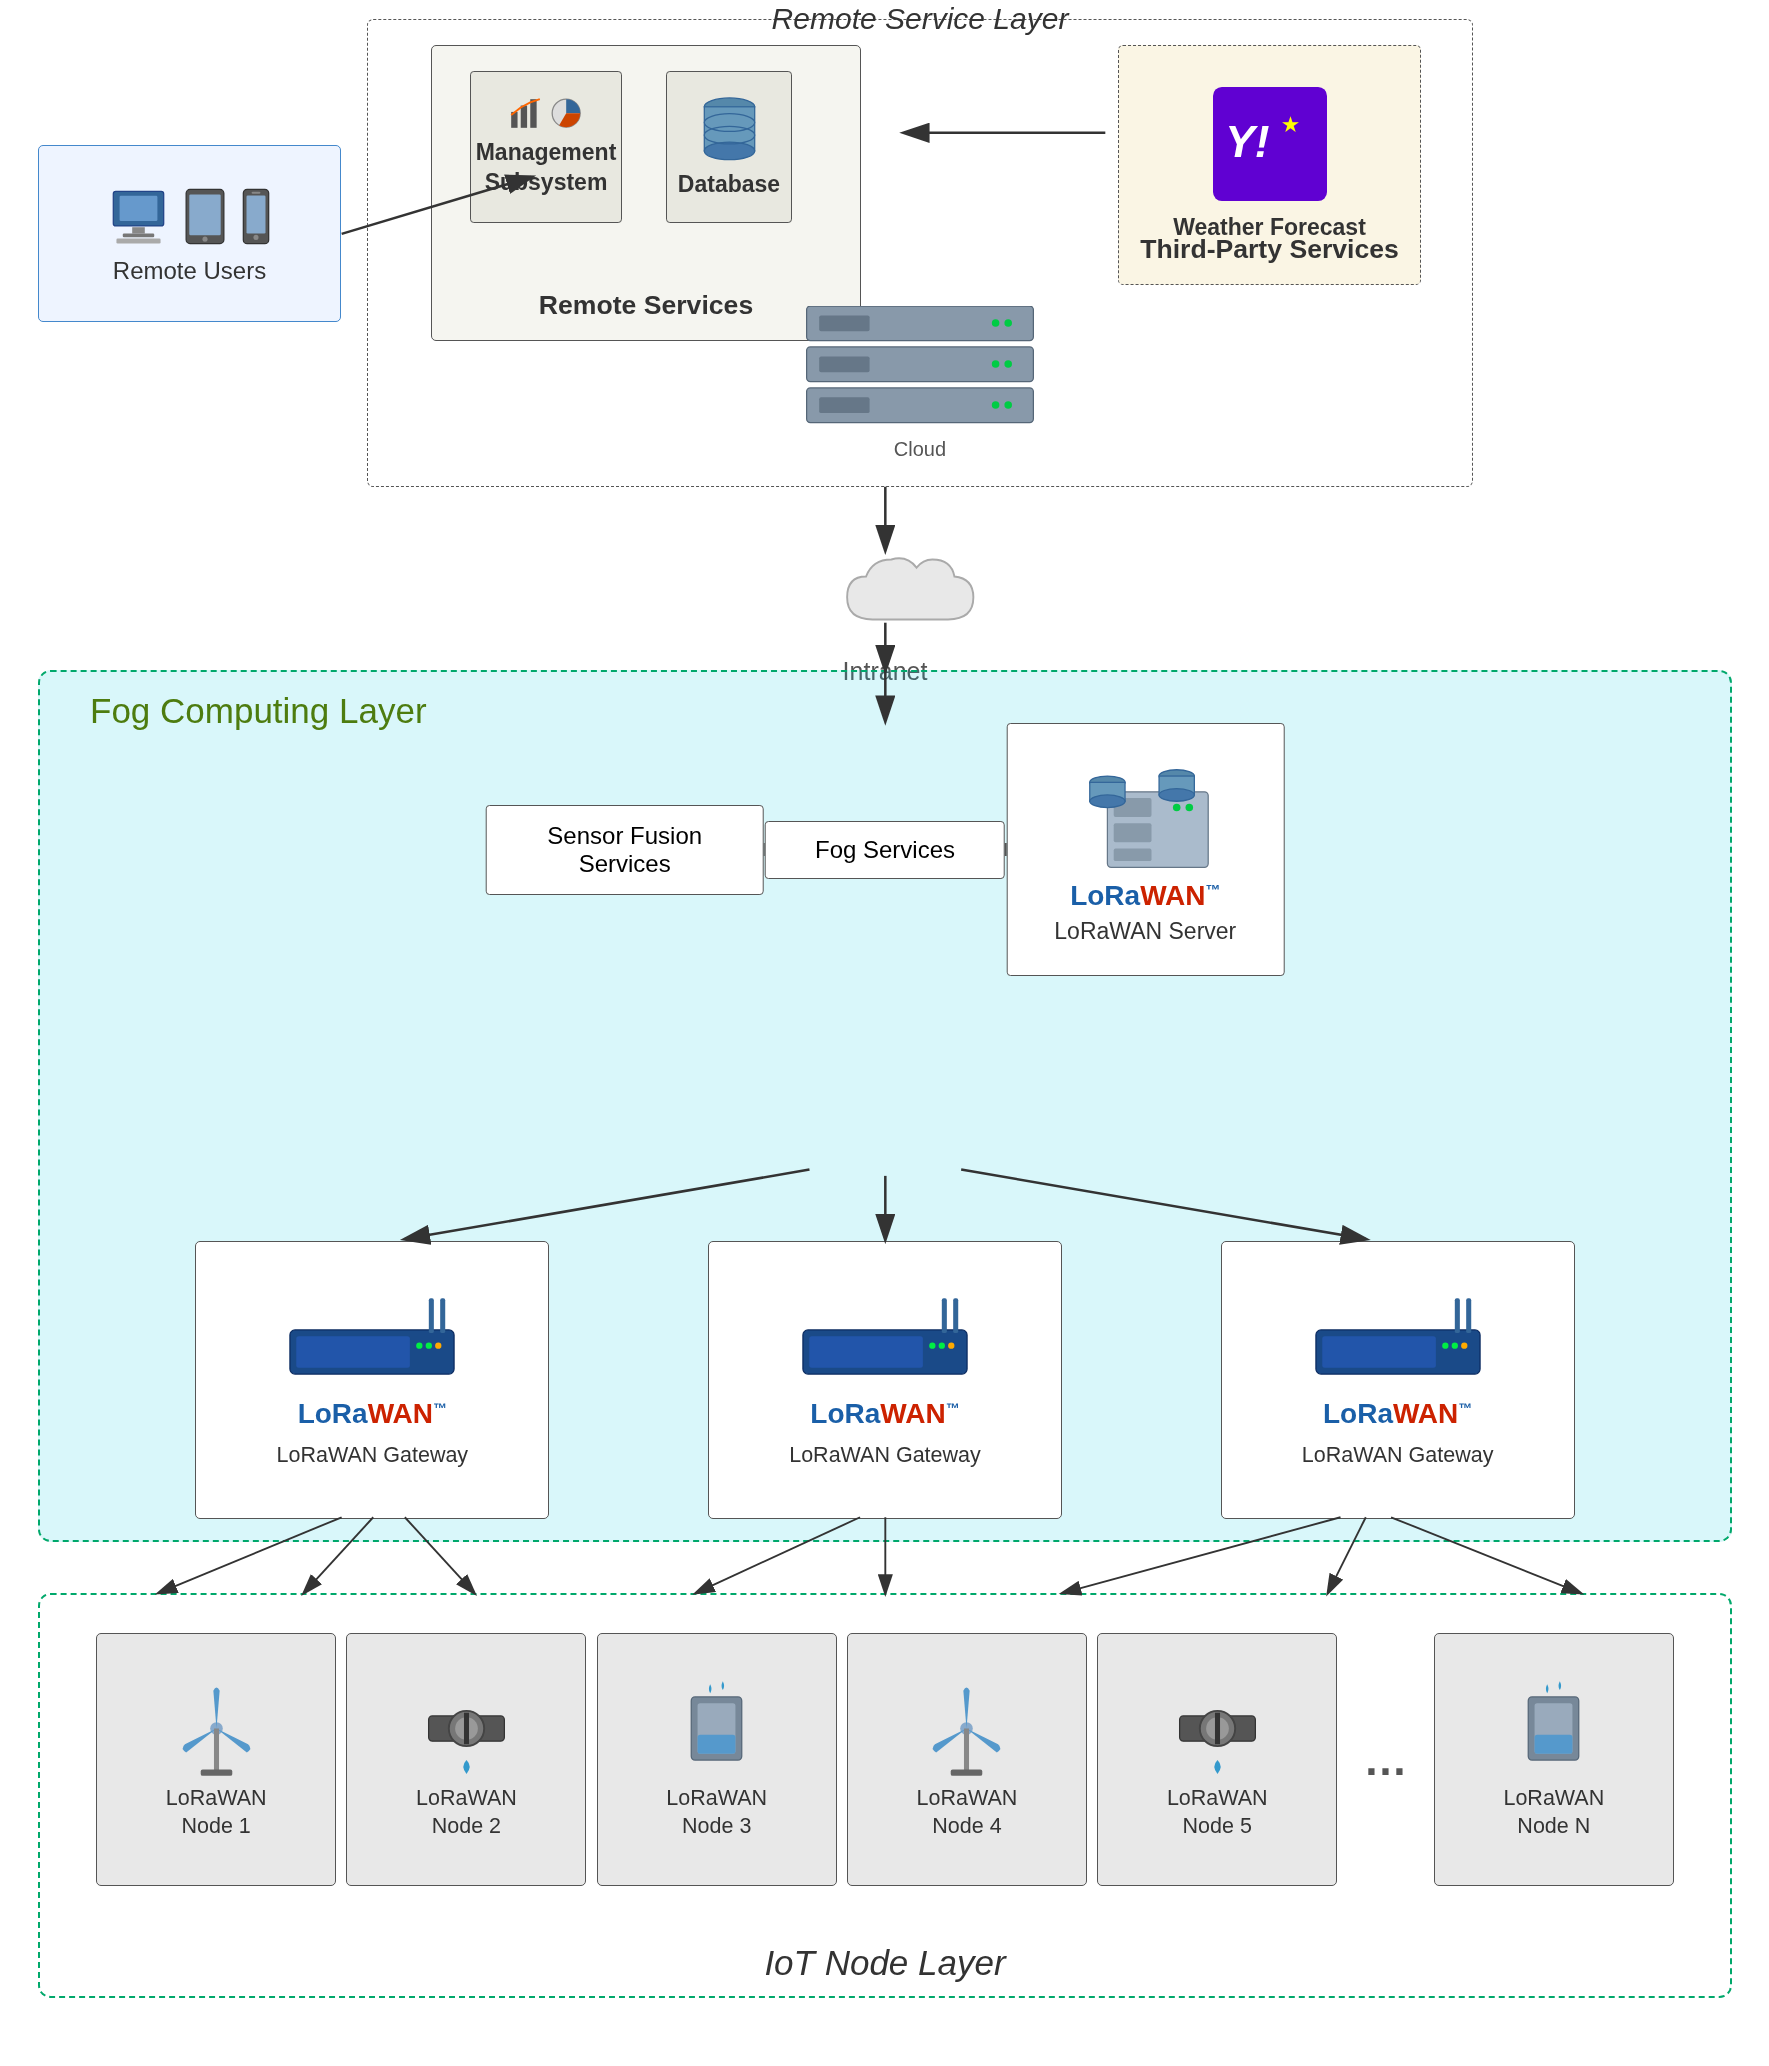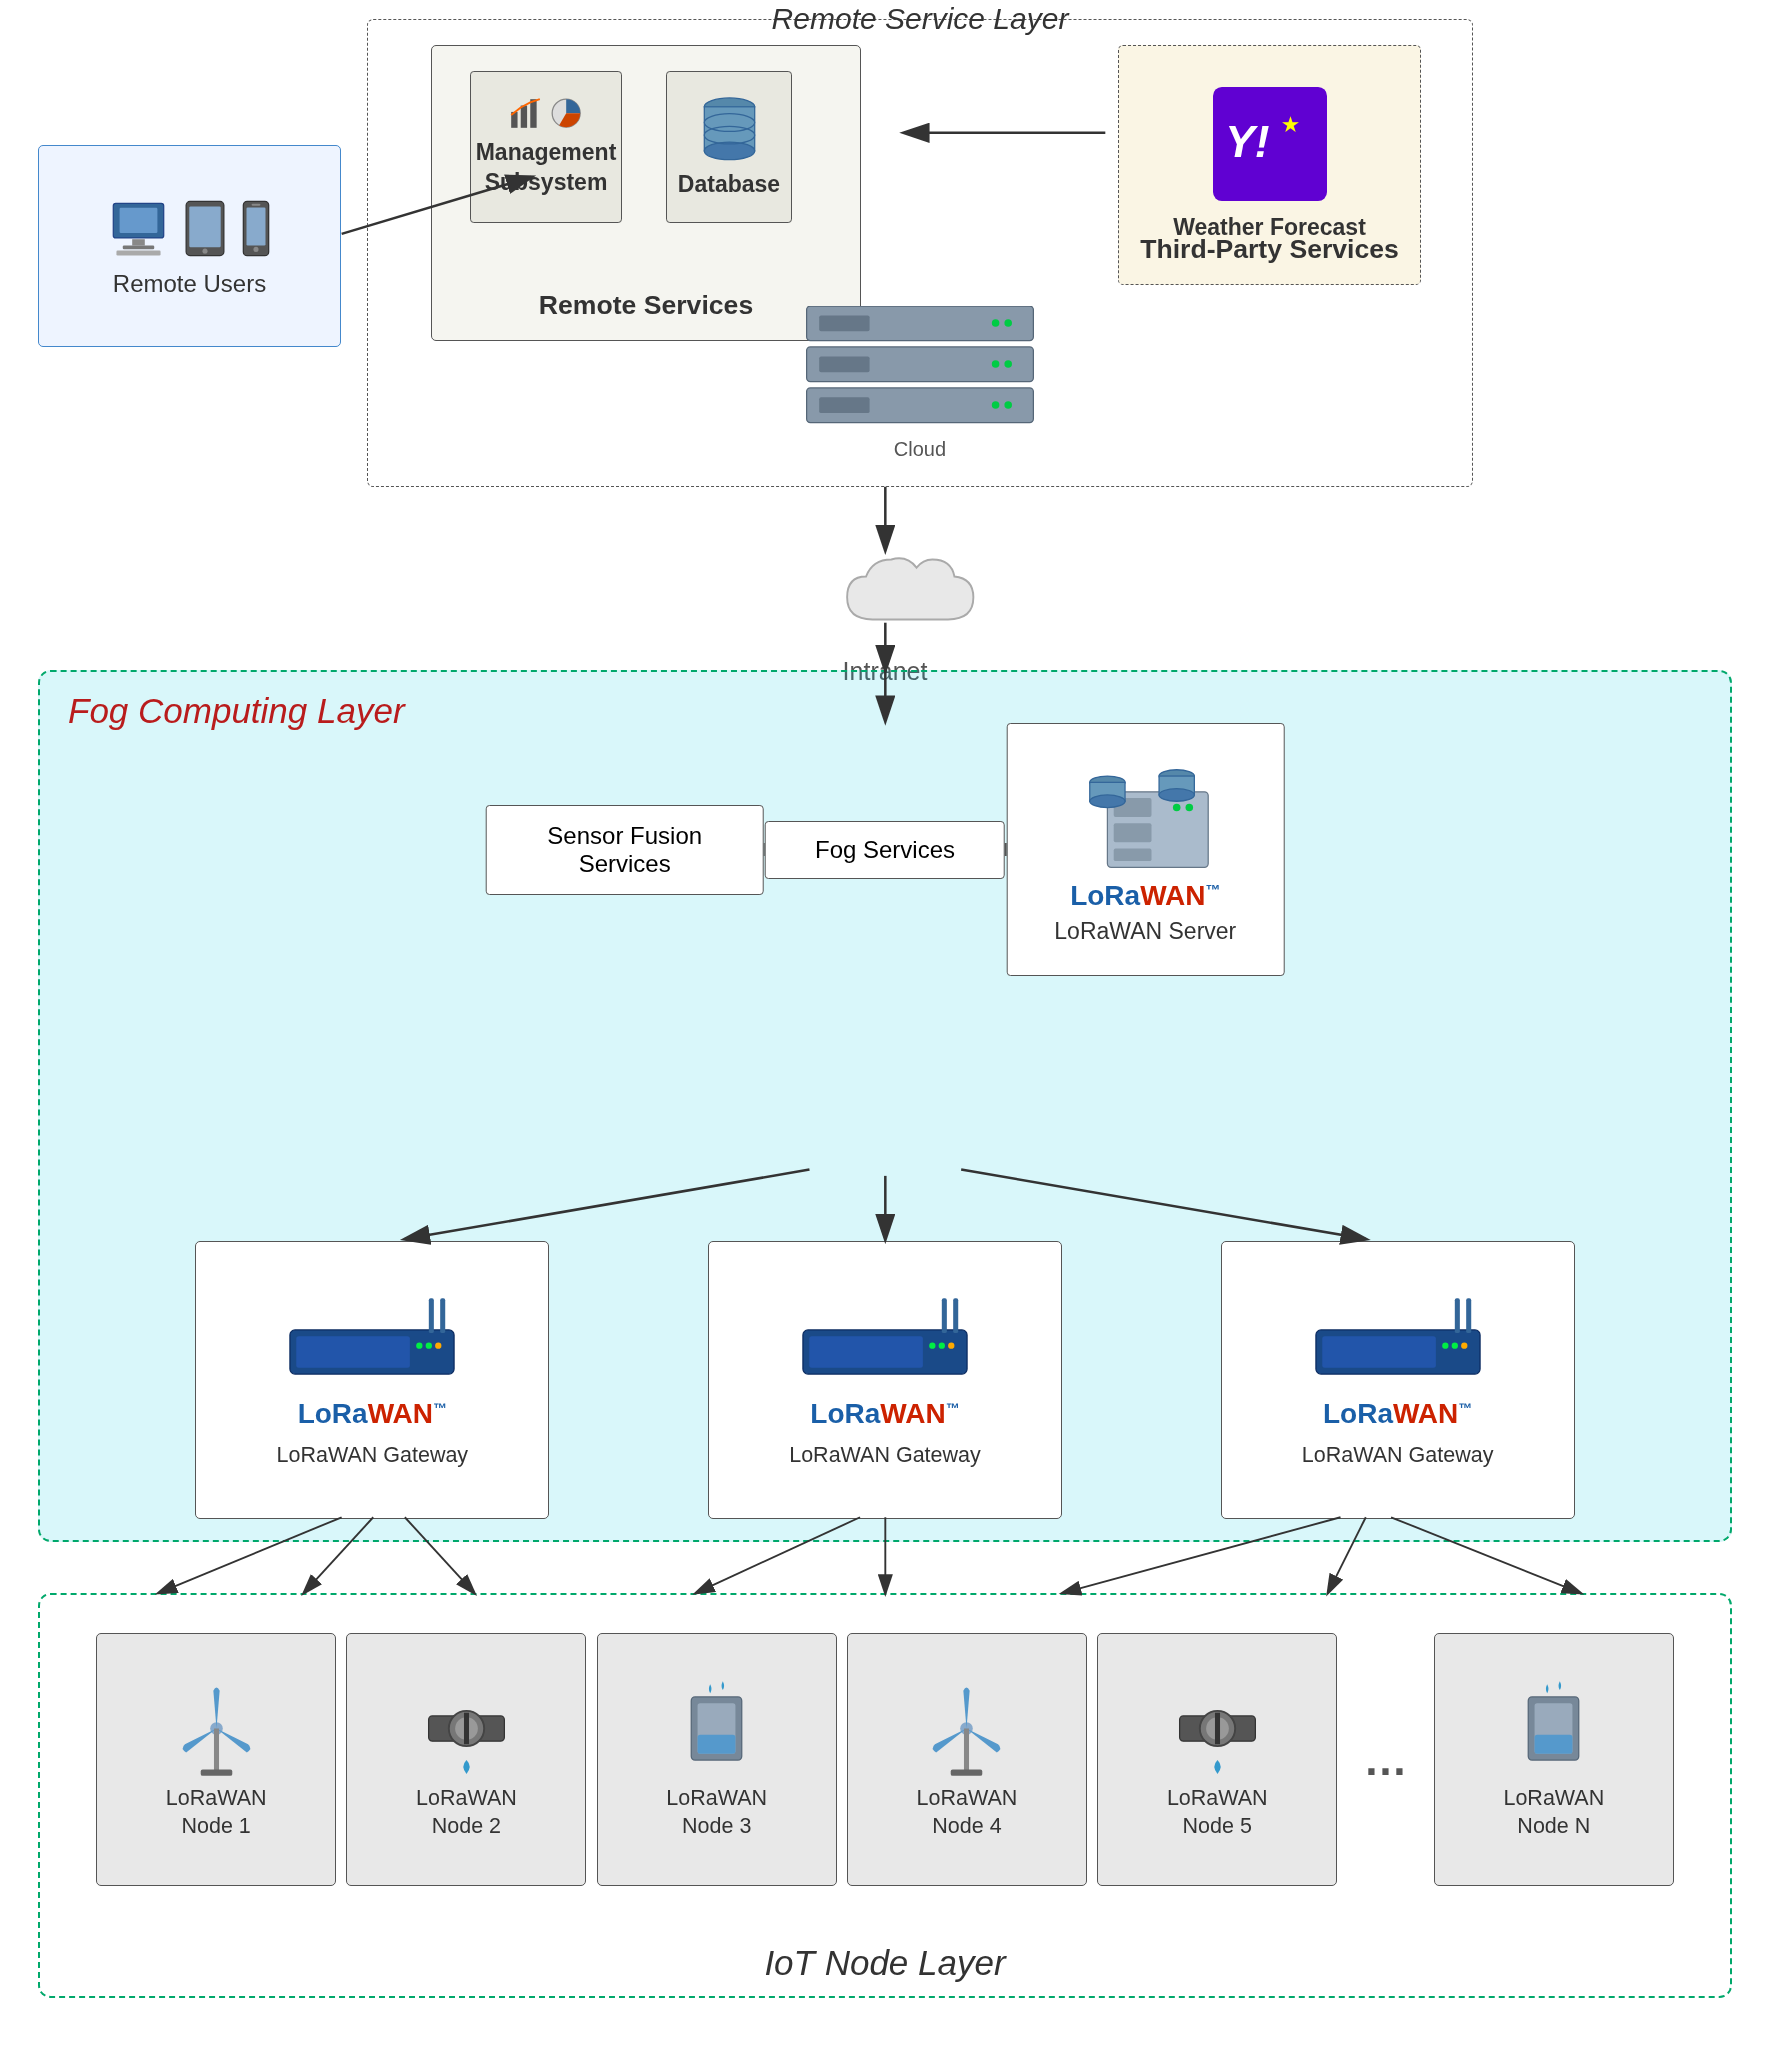--- a/index.html
+++ b/index.html
@@ -154,24 +154,23 @@
       width: 1694px;
       height: 872px;
       border: 2.5px dashed #00a86b;
       border-radius: 12.6px;
       background: rgba(0, 200, 220, 0.15);
     }
 
     .fog-layer-label {
       position: absolute;
       top: 19px;
-      left: 28px;
+      left: 50px;
       font-size: 35px;
-      font-style: italic;
-      color: #b91c1c;
+      color: #4d7c0f;
     }
 
     .lorawan-server-label {
       font-size: 23px;
       color: #333;
       margin-top: 6.3px;
     }
 
     .gateway-label {
       font-size: 21.5px;
@@ -231,21 +230,21 @@
       margin-top: 6.3px;
       line-height: 1.3;
     }
 
     
     .remote-users-box {
       position: absolute;
       top: 145px;
       left: 38px;
       width: 303px;
-      height: 202px;
+      height: 177px;
       border: 1.3px solid #4488cc;
       border-radius: 5px;
       background: #eef4ff;
       display: flex;
       flex-direction: column;
       align-items: center;
       justify-content: center;
     }
 
     .remote-users-label {

